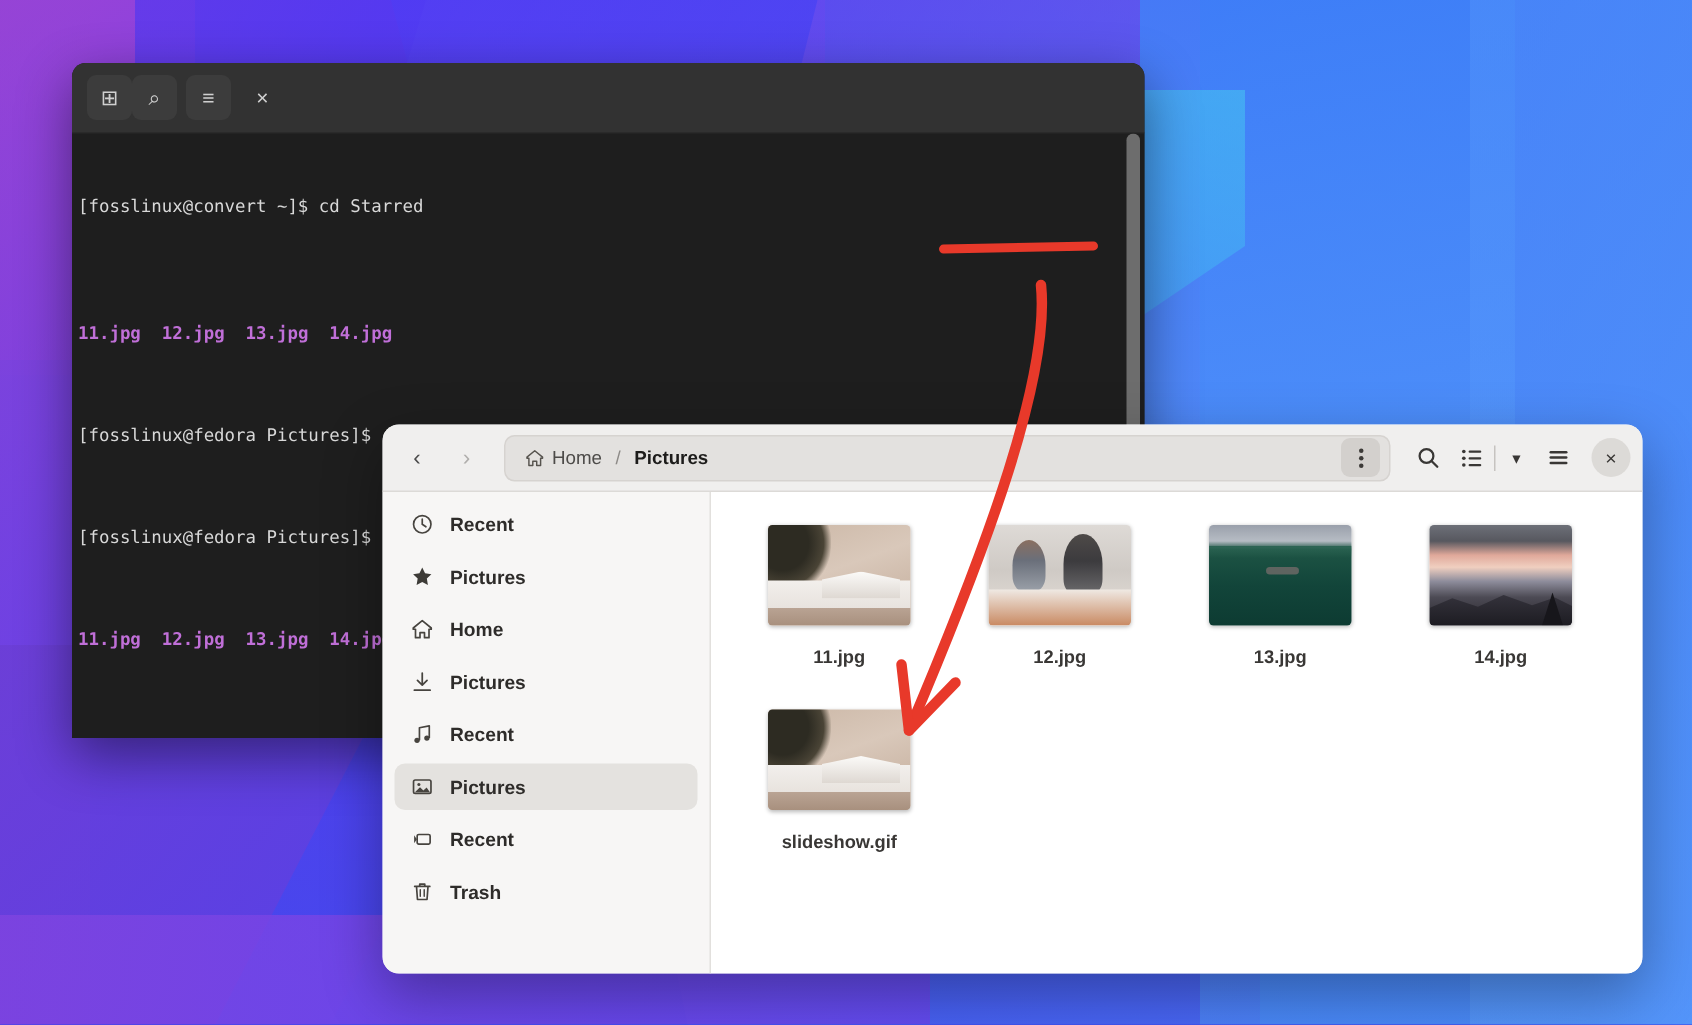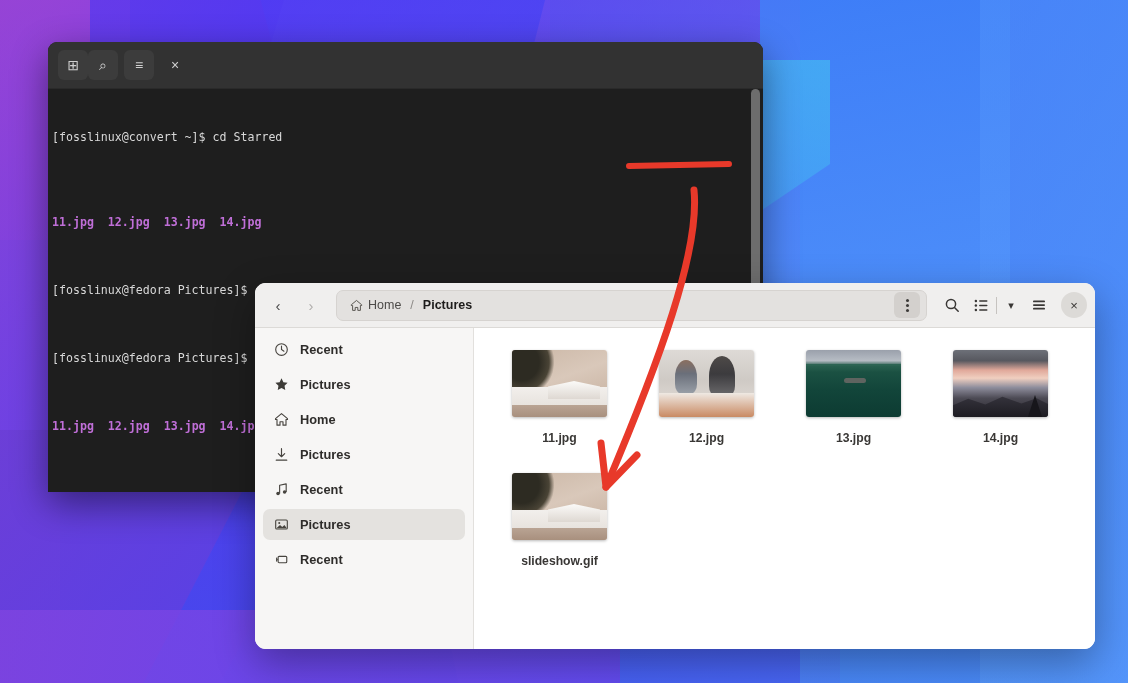--- a/index.html
+++ b/index.html
@@ -430,20 +430,29 @@
       <div class="side-item">
         <span class="side-ico">
           <svg width="15" height="15" viewBox="0 0 16 16">
             <rect x="4.4" y="4.6" width="9.2" height="6.8" rx="1.1" fill="none" stroke="#47443f" stroke-width="1.2"></rect>
             <path d="M2.2 5.2v5.6l2-2.8z" fill="#47443f"></path>
           </svg>
           </span>
         <span>Recent</span>
       </div>
 
+      <div class="side-item">
+        <span class="side-ico">
+          <svg width="15" height="15" viewBox="0 0 16 16">
+            <path d="M2.6 4.2h10.8M6.2 4.2V2.6h3.6v1.6M3.9 4.2l.7 9.3h6.8l.7-9.3" fill="none" stroke="#47443f" stroke-width="1.2" stroke-linecap="round" stroke-linejoin="round"></path>
+            <path d="M6.6 6.6v4.6M9.4 6.6v4.6" fill="none" stroke="#47443f" stroke-width="1.05" stroke-linecap="round"></path>
+          </svg>
+          </span>
+        <span>Trash</span>
+      </div>
     </div>
 
     <div class="content">
 
       <div class="tile">
         <div class="thumb img-book">
             <i class="book-page"></i>
           </div>
         <div class="tile-label">11.jpg</div>
       </div>

